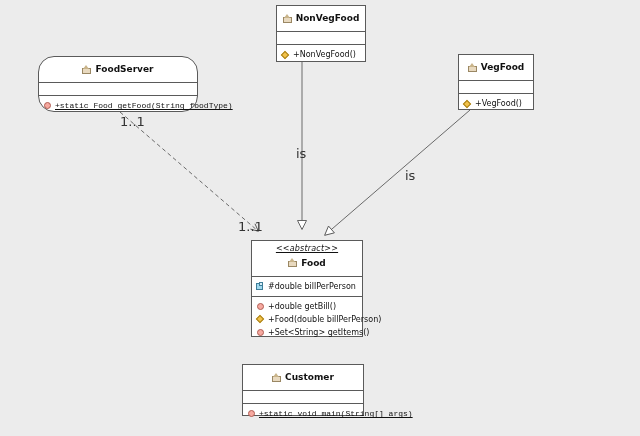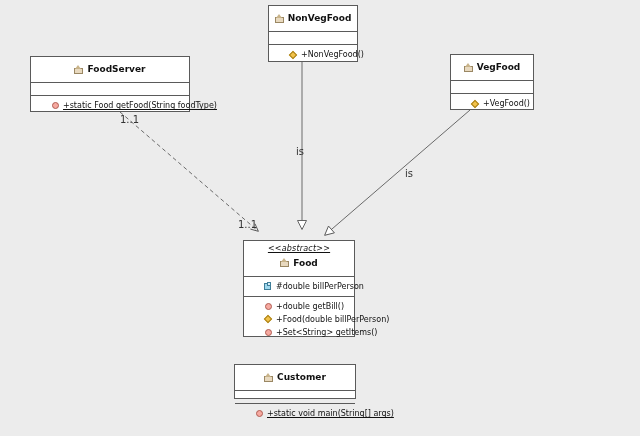--- a/index.html
+++ b/index.html
@@ -27,20 +27,21 @@
     pointer-events: none;
   }
 
   
   .uml-class {
     position: absolute;
     background: #ffffff;
     border: 1px solid #5a5a5a;
     box-sizing: border-box;
     z-index: 5;
+    margin-left: 8px;
   }
   .uml-header {
     text-align: center;
     padding: 3px 2px 4px 2px;
     border-bottom: 1px solid #5a5a5a;
     line-height: 1.15;
   }
   .stereotype {
     display: block;
     font-style: italic;
@@ -52,35 +53,35 @@
   .class-title {
     display: inline-block;
     font-size: 9px;
     font-weight: bold;
     color: #111;
     vertical-align: middle;
   }
   .compartment {
     border-bottom: 1px solid #5a5a5a;
     box-sizing: border-box;
-    padding: 3px 20px;
+    padding: 3px 4px;
   }
   .compartment.last { border-bottom: none; }
   .compartment.empty { height: 13px; padding: 0; }
   .member {
     font-size: 8px;
     color: #111;
     white-space: nowrap;
     line-height: 13px;
     height: 13px;
     display: flex;
     align-items: center;
   }
   .member .mtext { display: inline-block; }
-  .member .mtext.static { text-decoration: underline; }
+  .member .mtext.static { text-decoration: underline; font-family: Liberation Mono, monospace; }
 
   
   .ico {
     display: inline-block;
     width: 9px;
     height: 9px;
     margin-right: 3px;
     flex: 0 0 auto;
     position: relative;
   }
@@ -147,21 +148,21 @@
     width: 6px; height: 6px;
     background: #f2c24a;
     border: 1px solid #a77f17;
     box-sizing: border-box;
     transform: rotate(45deg);
   }
 
   
   .edge-label {
     position: absolute;
-    font-size: 10px;
+    font-size: 13px;
     color: #333;
     background: transparent;
     white-space: nowrap;
     z-index: 4;
   }
 </style>
 </head>
 <body>
 
 <div id="canvas">
@@ -203,34 +204,34 @@
     </div>
     <div class="compartment empty"></div>
     <div class="compartment last">
       <div class="member">
         <span class="ico ico-ctor"></span>
         <span class="mtext">+NonVegFood()</span>
       </div>
     </div>
   </div>
 
-  <div class="uml-class" style="left:30px; top:56px; width:160px; height:56px;">
+  <div class="uml-class" style="left:30px; top:56px; width:160px; height:56px;border-radius:16px;">
     <div class="uml-header">
       <span class="ico ico-class"></span><span class="class-title">FoodServer</span>
     </div>
     <div class="compartment empty"></div>
     <div class="compartment last">
       <div class="member">
         <span class="ico ico-method"></span>
         <span class="mtext static">+static Food getFood(String foodType)</span>
       </div>
     </div>
   </div>
 
-  <div class="uml-class" style="left:450px; top:54px; width:84px; height:56px;">
+  <div class="uml-class" style="left:450px; top:54px; width:76px; height:56px;">
     <div class="uml-header">
       <span class="ico ico-class"></span><span class="class-title">VegFood</span>
     </div>
     <div class="compartment empty"></div>
     <div class="compartment last">
       <div class="member">
         <span class="ico ico-ctor"></span>
         <span class="mtext">+VegFood()</span>
       </div>
     </div>
@@ -256,21 +257,21 @@
         <span class="ico ico-ctor"></span>
         <span class="mtext">+Food(double billPerPerson)</span>
       </div>
       <div class="member">
         <span class="ico ico-method"></span>
         <span class="mtext">+Set&lt;String&gt; getItems()</span>
       </div>
     </div>
   </div>
 
-  <div class="uml-class" style="left:234px; top:364px; width:122px; height:35px;">
+  <div class="uml-class" style="left:234px; top:364px; width:122px; height:52px;">
     <div class="uml-header">
       <span class="ico ico-class"></span><span class="class-title">Customer</span>
     </div>
     <div class="compartment empty"></div>
     <div class="compartment last">
       <div class="member">
         <span class="ico ico-method"></span>
         <span class="mtext static">+static void main(String[] args)</span>
       </div>
     </div>

